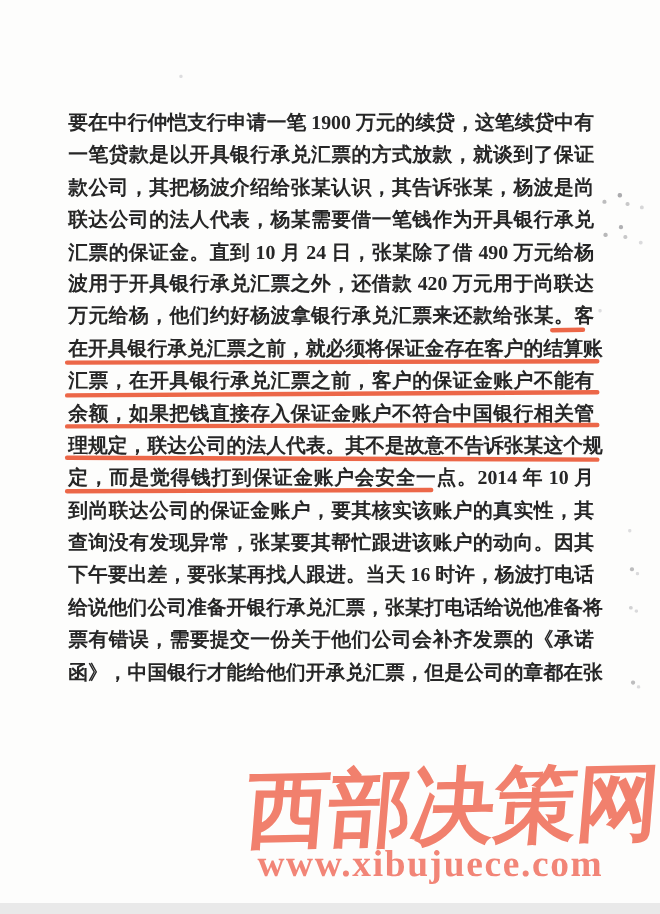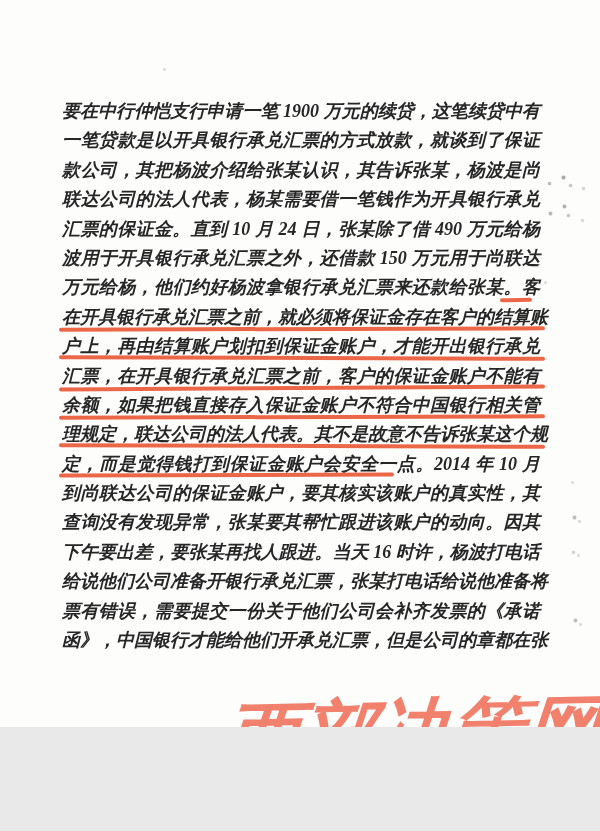--- a/index.html
+++ b/index.html
@@ -1,25 +1,24 @@
 <!DOCTYPE html>
 <html lang="zh"><head>
 <meta charset="utf-8">
 <title>Scanned Document</title>
 <style>
   html, body { margin: 0; padding: 0; background: #e9e9e9; }
   .page {
     position: relative;
     width: 600px;
-    height: 727px;
+    height: 821px;
     margin: 0 auto;
     background: #fdfdfc;
     overflow: hidden;
     font-family: "Liberation Serif", "DejaVu Serif", serif;
-    font-style: italic;
   }
   
   .doc {
     position: absolute;
     left: 62px;
     top: 97px;
     width: 478px;
   }
   .line {
     position: relative;
@@ -109,24 +108,23 @@
 <body>
 
 <div class="page">
 
   <div class="doc">
     <div class="line">要在中行仲恺支行申请一笔 1900 万元的续贷，这笔续贷中有</div>
     <div class="line">一笔贷款是以开具银行承兑汇票的方式放款，就谈到了保证</div>
     <div class="line">款公司，其把杨波介绍给张某认识，其告诉张某，杨波是尚</div>
     <div class="line">联达公司的法人代表，杨某需要借一笔钱作为开具银行承兑</div>
     <div class="line">汇票的保证金。直到 10 月 24 日，张某除了借 490 万元给杨</div>
-    <div class="line">波用于开具银行承兑汇票之外，还借款 150 万元用于尚联达</div>
+    <div class="line">波用于开具银行承兑汇票之外，还借款 420 万元用于尚联达</div>
     <div class="line ul-tail">万元给杨，他们约好杨波拿银行承兑汇票来还款给张某。客</div>
     <div class="line ul-full">在开具银行承兑汇票之前，就必须将保证金存在客户的结算账</div>
-    <div class="line ul-full tilt1">户上，再由结算账户划扣到保证金账户，才能开出银行承兑</div>
     <div class="line ul-full tilt2">汇票，在开具银行承兑汇票之前，客户的保证金账户不能有</div>
     <div class="line ul-full">余额，如果把钱直接存入保证金账户不符合中国银行相关管</div>
     <div class="line ul-full tilt1">理规定，联达公司的法人代表。其不是故意不告诉张某这个规</div>
     <div class="line ul-part">定，而是觉得钱打到保证金账户会安全一点。2014 年 10 月</div>
     <div class="line">到尚联达公司的保证金账户，要其核实该账户的真实性，其</div>
     <div class="line">查询没有发现异常，张某要其帮忙跟进该账户的动向。因其</div>
     <div class="line">下午要出差，要张某再找人跟进。当天 16 时许，杨波打电话</div>
     <div class="line">给说他们公司准备开银行承兑汇票，张某打电话给说他准备将</div>
     <div class="line">票有错误，需要提交一份关于他们公司会补齐发票的《承诺</div>
     <div class="line">函》，中国银行才能给他们开承兑汇票，但是公司的章都在张</div>

